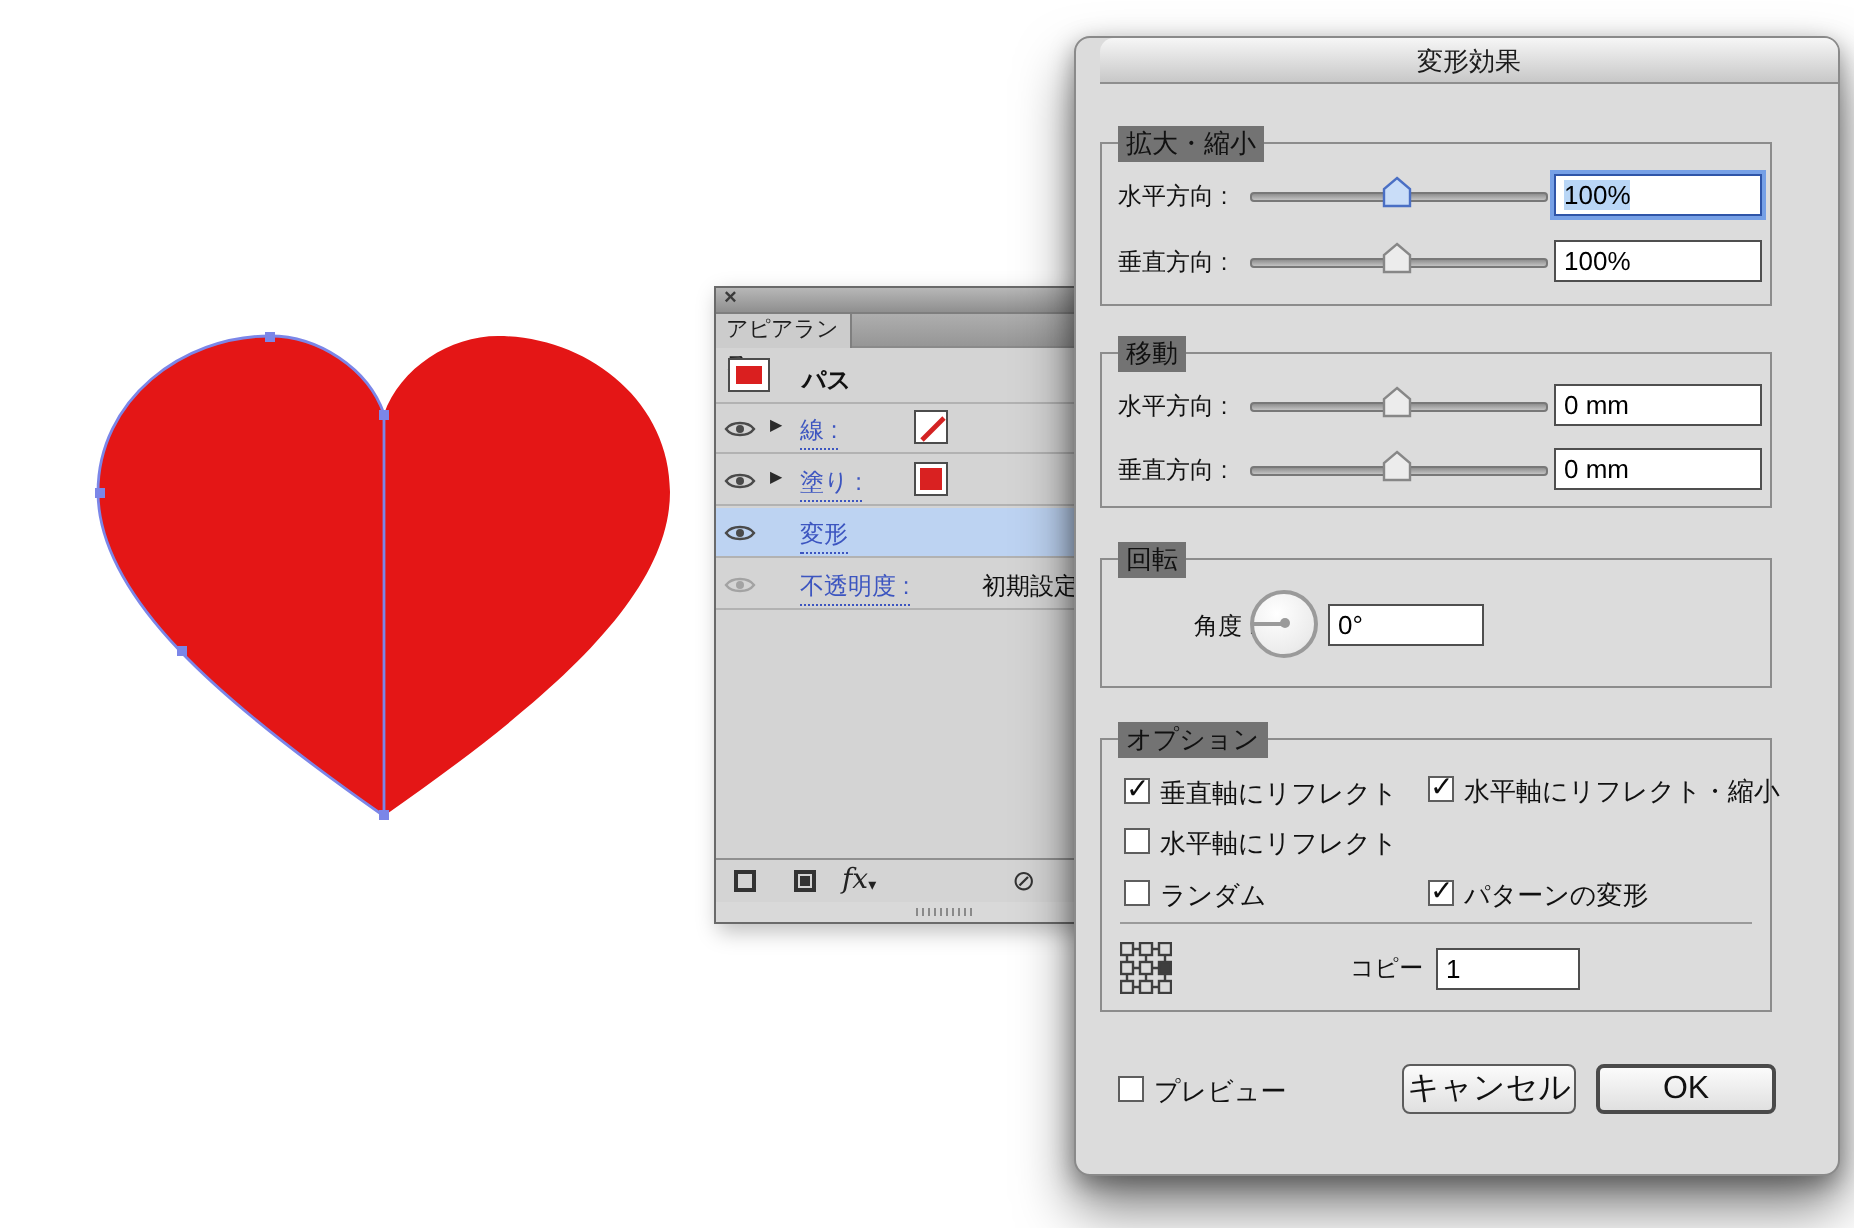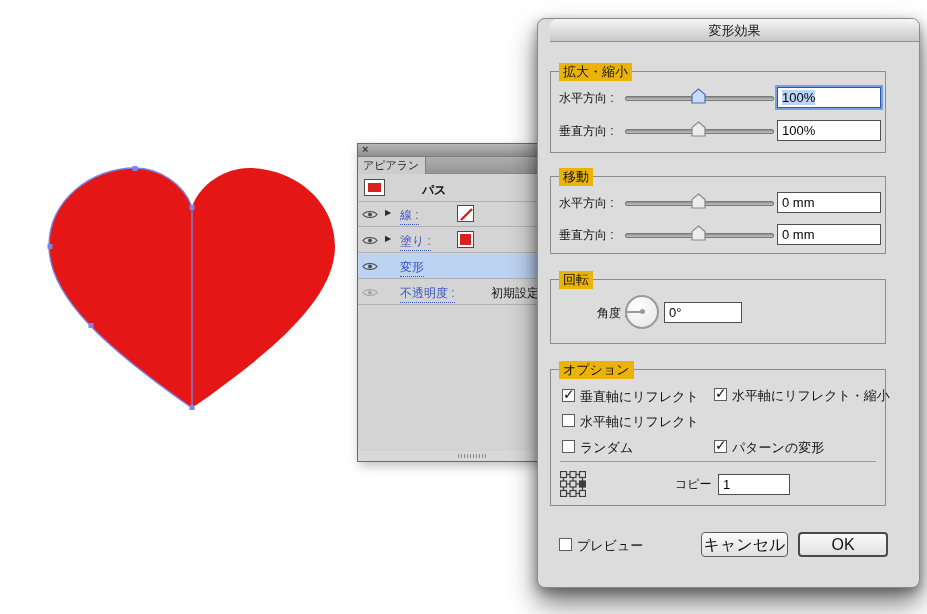--- a/index.html
+++ b/index.html
@@ -61,21 +61,21 @@
     height:23px; border-radius:7px 7px 0 0;
     background:linear-gradient(#f6f6f6,#c8c8c8);
     border-bottom:1px solid #8e8e8e;
     text-align:center; line-height:23px; font-size:13px; color:#1c1c1c;margin-left:12px;
   }
   .group {
     position:absolute; left:12px; width:336px;
     border:1px solid #8c8c8c; background:transparent;
   }
   .legend {
-    position:absolute; top:-9px; left:8px; background:#eab308; padding:0 4px;
+    position:absolute; top:-9px; left:8px; background:#737373; padding:0 4px;
     font-size:13px; color:#111;
   }
   .srow { position:absolute; left:0; width:100%; height:22px; }
   .slabel { position:absolute; left:8px; top:3px; font-size:12px; color:#111; }
   .track {
     position:absolute; left:74px; top:9px; width:149px; height:5px;
     background:linear-gradient(#8f8f8f,#c2c2c2); border:1px solid #787878; border-radius:2px;
   }
   .thumb { position:absolute; top:1px; width:15px; height:16px; }
   .field {
@@ -125,21 +125,21 @@
       <span class="panel-close">×</span>
     </div>
     <div class="panel-tabbar">
       <div class="panel-tab">アピアランス</div>
     </div>
 
     <div class="prow" style="top:32px;height:26px;">
       <span class="thumb-sw">
         <span class="inner" style="background:#da1f1f;"></span>
       </span>
-      <span class="plabel" style="left:43px;top:6px;font-weight:bold;margin-left:21px;">パス</span>
+      <span class="plabel" style="left:43px;top:6px;font-weight:bold;">パス</span>
     </div>
 
     <div class="prow" style="top:58px;">
       <svg class="eye" viewBox="0 0 16 10">
         <path d="M1 5 C4 1 12 1 15 5 C12 9 4 9 1 5 Z" fill="none" stroke="#4a4a4a" stroke-width="1.2"></path>
         <circle cx="8" cy="5" r="2" fill="#4a4a4a"></circle>
       </svg>
       <span class="tri">▶</span>
       <span class="plabel link">線 :</span>
       <span class="sw">
@@ -171,20 +171,26 @@
 
     <div class="prow" style="top:136px;">
       <svg class="eye" style="opacity:.35" viewBox="0 0 16 10">
         <path d="M1 5 C4 1 12 1 15 5 C12 9 4 9 1 5 Z" fill="none" stroke="#4a4a4a" stroke-width="1.2"></path>
         <circle cx="8" cy="5" r="2" fill="#4a4a4a"></circle>
       </svg>
       <span class="plabel link">不透明度 :</span>
       <span class="plabel" style="left:133px;">初期設定</span>
     </div>
 
+    <div class="panel-footer">
+      <span class="pf-sq1"></span>
+      <span class="pf-sq2"></span>
+      <span class="pf-fx"><span>fx</span><span class="caret">▾</span></span>
+      <span class="pf-clear">⊘</span>
+    </div>
     <div class="panel-grip-strip">
       <span class="grip"></span>
     </div>
   </div>
 
   <div class="dialog">
     <div class="titlebar">
       <span>変形効果</span>
     </div>
 

